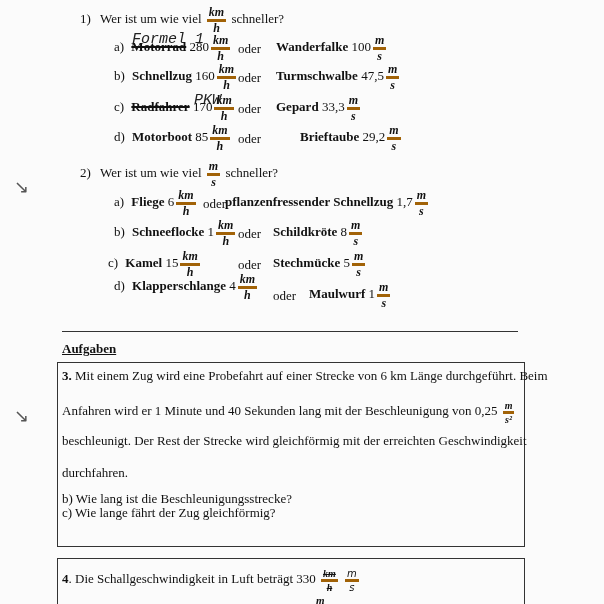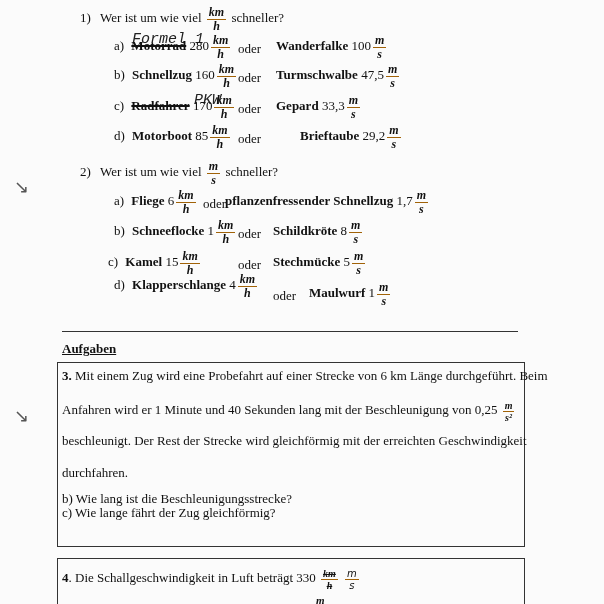--- a/index.html
+++ b/index.html
@@ -10,21 +10,21 @@
     color:#111;
     font-size:13px;
   }
   .abs { position:absolute; white-space:nowrap; }
   .b { font-weight:bold; }
   .frac {
     display:inline-flex; flex-direction:column; align-items:center;
     vertical-align:middle; font-style:italic; font-size:12px; line-height:13px;
     margin:0 2px;
   }
-  .frac .num { border-bottom:1px solid #a16207; padding:0 2px; font-weight:bold; }
+  .frac .num { border-bottom:3px solid #a16207; padding:0 2px; font-weight:bold; }
   .frac .den { padding:0 2px; font-weight:bold; }
   .frac.sm { font-size:10px; line-height:11px; }
   .strike { text-decoration:line-through; text-decoration-thickness:2px; }
   .hand {
     position:absolute; font-family:Liberation Mono, monospace; font-style:italic;
     font-size:15px; color:#222; white-space:nowrap;
   }
   .box { position:absolute; border:1.5px solid #333; background:transparent; }
   .divider { position:absolute; left:62px; width:456px; top:331px; height:0; border-top:1.5px solid #333; }
   .heading { text-decoration:underline; font-weight:bold; }

